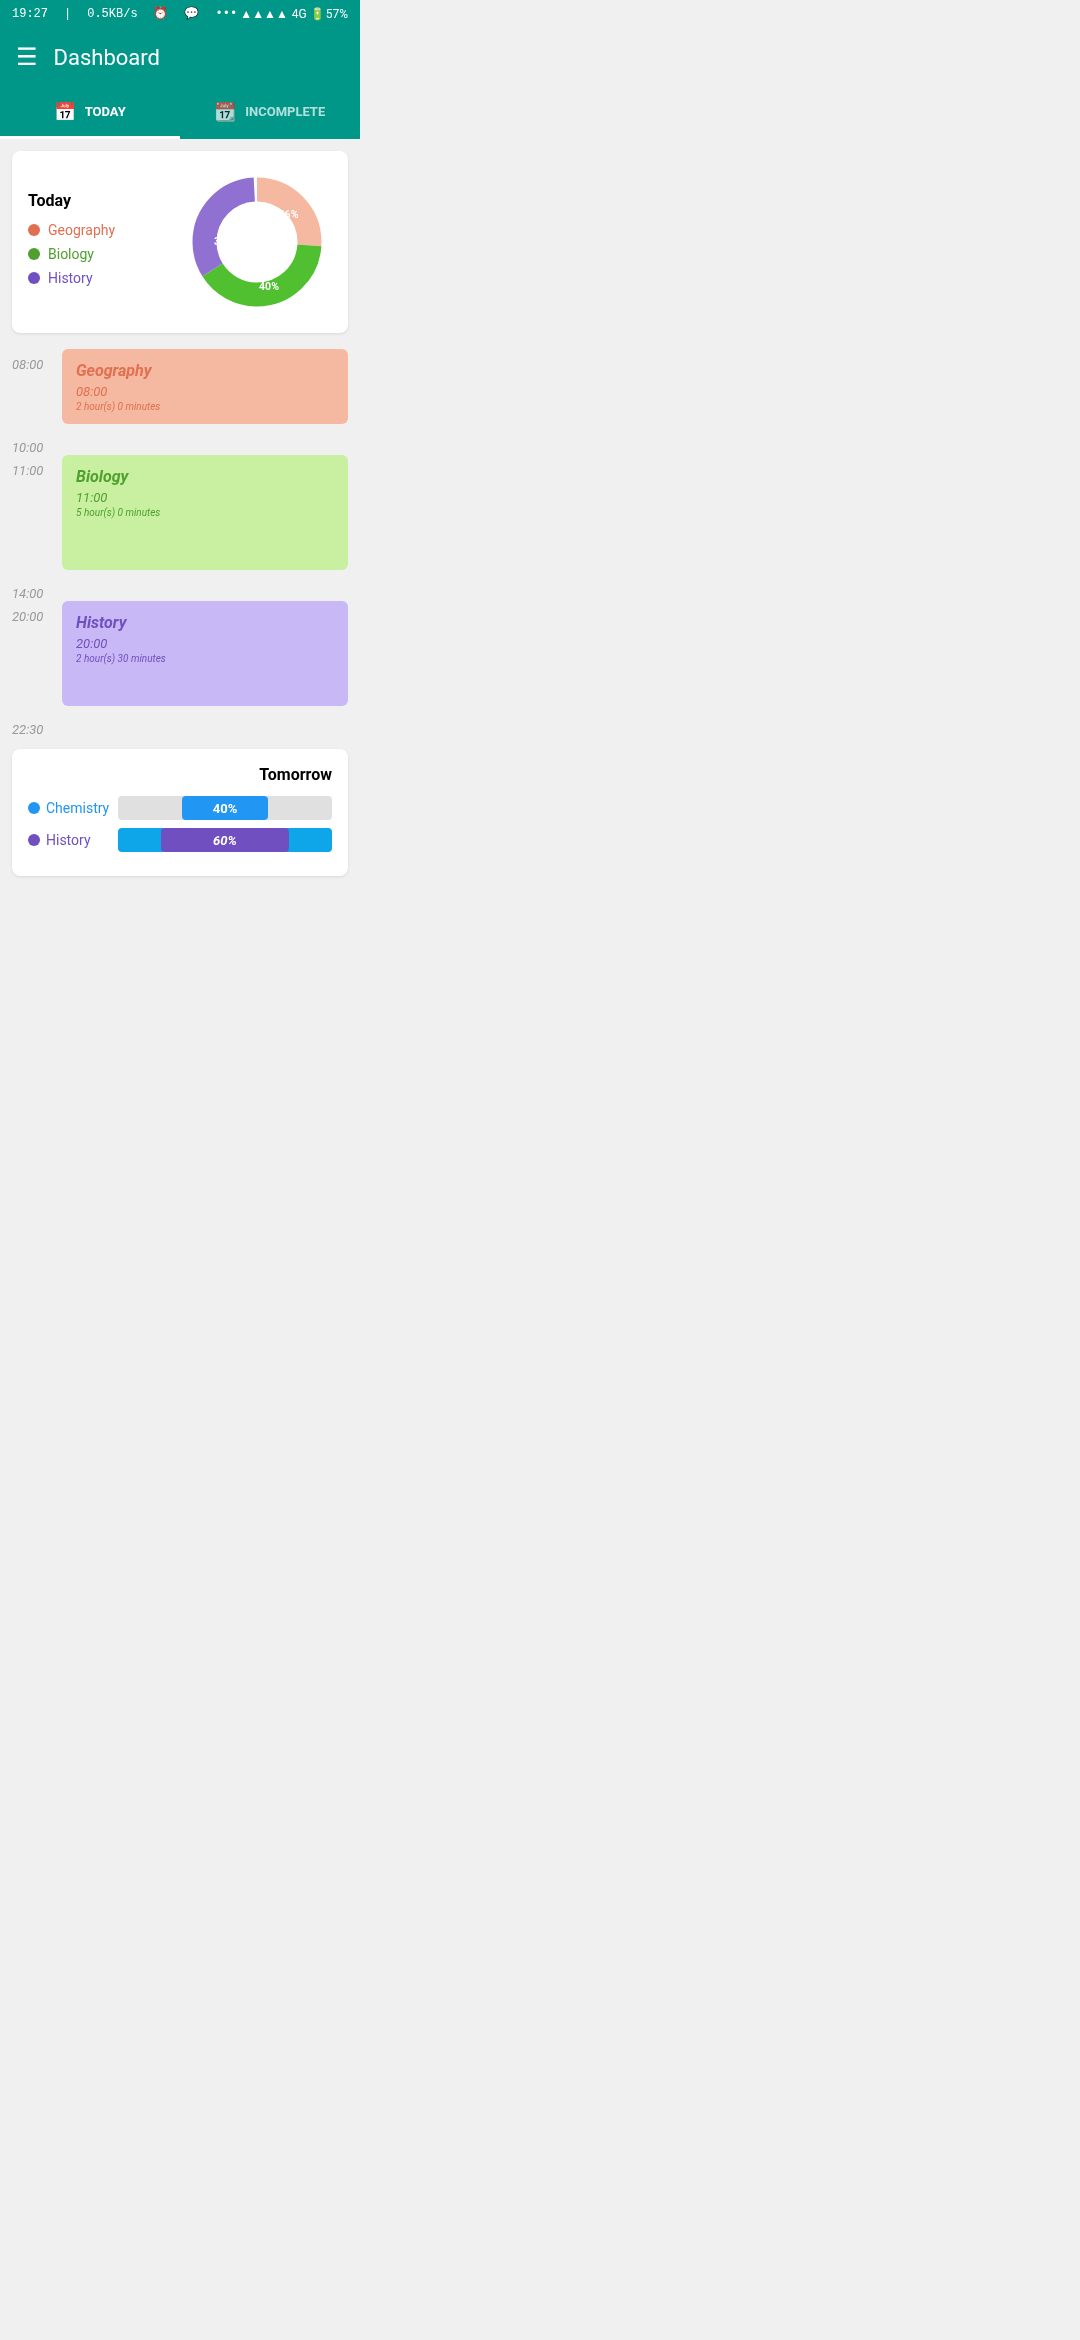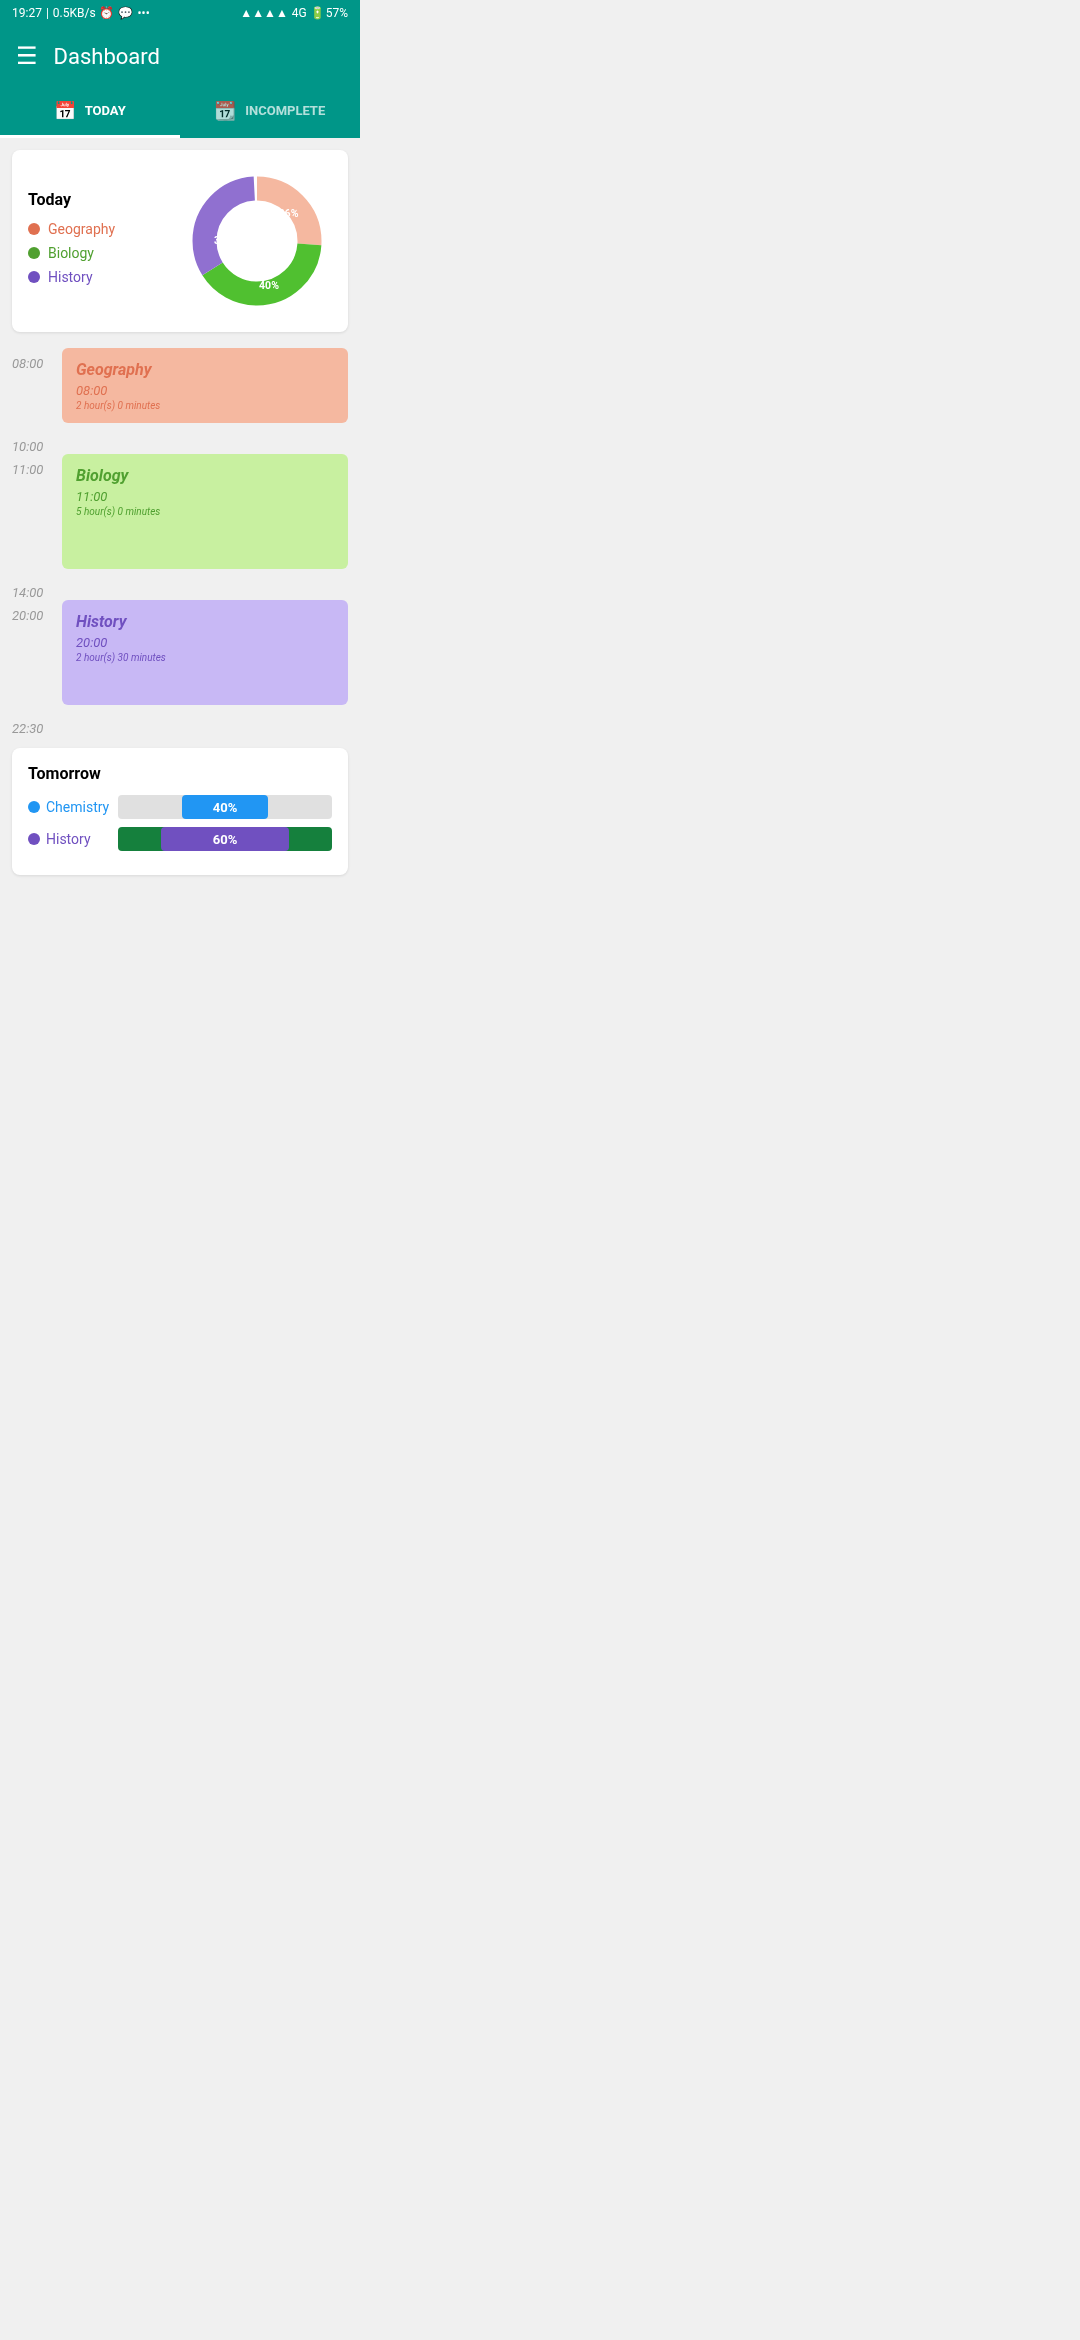--- a/index.html
+++ b/index.html
@@ -15,21 +15,21 @@
     
     .status-bar {
       background: #009688;
       color: white;
       font-size: 12px;
       padding: 6px 12px;
       display: flex;
       justify-content: space-between;
       align-items: center;
     }
-    .status-left { display: flex; align-items: center; gap: 4px; }
+    .status-left { display: flex; align-items: center; gap: 16px; font-family: Liberation Mono, monospace; }
     .status-right { display: flex; align-items: center; gap: 4px; }
 
     
     .app-bar {
       background: #009688;
       color: white;
       padding: 16px 16px;
       display: flex;
       align-items: center;
       gap: 16px;
@@ -144,21 +144,21 @@
     .history-text { color: #7050c0; }
 
     
     .tomorrow-card {
       background: white;
       border-radius: 8px;
       padding: 16px;
       margin-top: 12px;
       box-shadow: 0 1px 3px rgba(0,0,0,0.1);
     }
-    .tomorrow-title { font-size: 16px; font-weight: bold; margin-bottom: 12px; }
+    .tomorrow-title { font-size: 16px; font-weight: bold; margin-bottom: 12px; text-align: right; }
     .tomorrow-row {
       display: flex;
       align-items: center;
       margin-bottom: 8px;
     }
     .tomorrow-subject {
       display: flex;
       align-items: center;
       gap: 6px;
       width: 90px;
@@ -321,21 +321,21 @@
           <span>40%</span>
         </div>
       </div>
     </div>
 
     <div class="tomorrow-row">
       <div class="tomorrow-subject">
         <div class="legend-dot" style="background:#7050c0;"></div>
         <span style="color:#7050c0;">History</span>
       </div>
-      <div class="progress-bar-container" style="background:#15803d;">
+      <div class="progress-bar-container" style="background:#0ea5e9;font-style:italic;">
         <div class="progress-bar" style="background:#7050c0; width:60%; justify-content: center;">
           <span>60%</span>
         </div>
       </div>
     </div>
 
   </div>
 
 </div>
 

